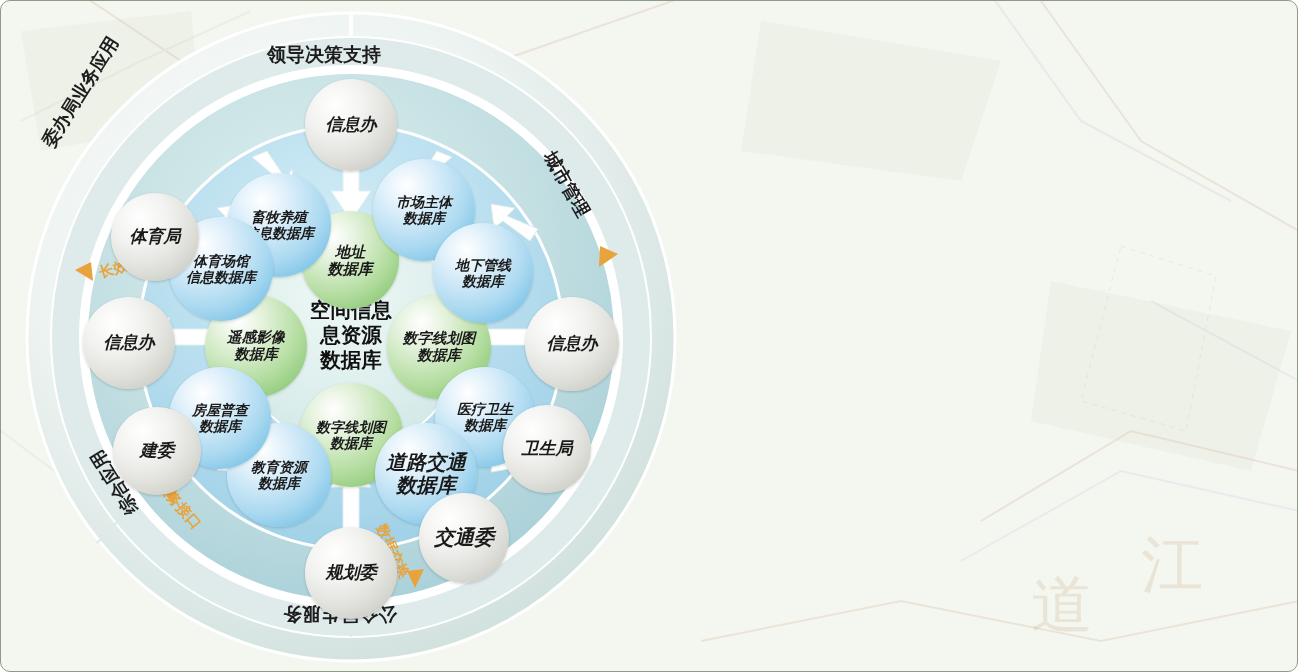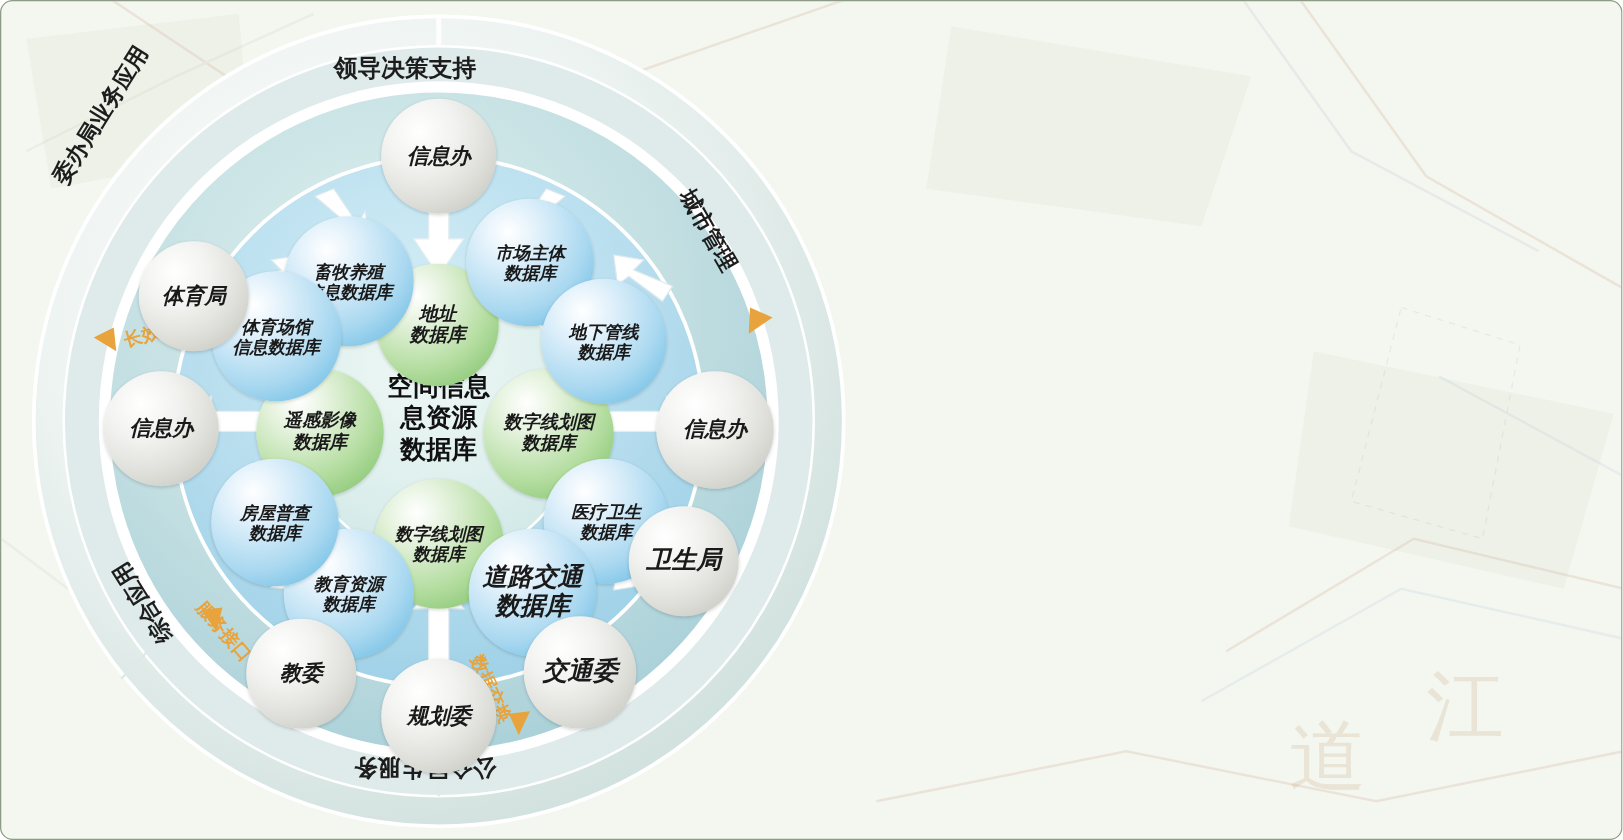--- a/index.html
+++ b/index.html
@@ -250,28 +250,28 @@
     <div class="node blue" style="left:154px;top:208px;width:104px;height:104px;font-size:14px;">体育场馆
 信息数据库</div>
 
     <div class="node grey" style="left:290px;top:70px;width:92px;height:92px;font-size:17px;">信息办</div>
 
 
 
 
     <div class="node grey" style="left:510px;top:288px;width:94px;height:94px;font-size:17px;">信息办</div>
 
-    <div class="node grey" style="left:488px;top:396px;width:88px;height:88px;font-size:20px;">卫生局</div>
+    <div class="node grey" style="left:488px;top:396px;width:88px;height:88px;font-size:17px;">卫生局</div>
 
     <div class="node grey" style="left:404px;top:484px;width:90px;height:90px;font-size:20px;">交通委</div>
 
     <div class="node grey" style="left:290px;top:518px;width:92px;height:92px;font-size:17px;">规划委</div>
 
-    <div class="node grey" style="left:182px;top:486px;width:88px;height:88px;font-size:17px;">教委</div>
-
+
+    <div class="node grey" style="left:98px;top:398px;width:88px;height:88px;font-size:17px;">建委</div>
 
     <div class="node grey" style="left:68px;top:288px;width:92px;height:92px;font-size:17px;">信息办</div>
 
     <div class="node grey" style="left:96px;top:184px;width:88px;height:88px;font-size:17px;">体育局</div>
 
   </div>
 
 
 </div>
 

